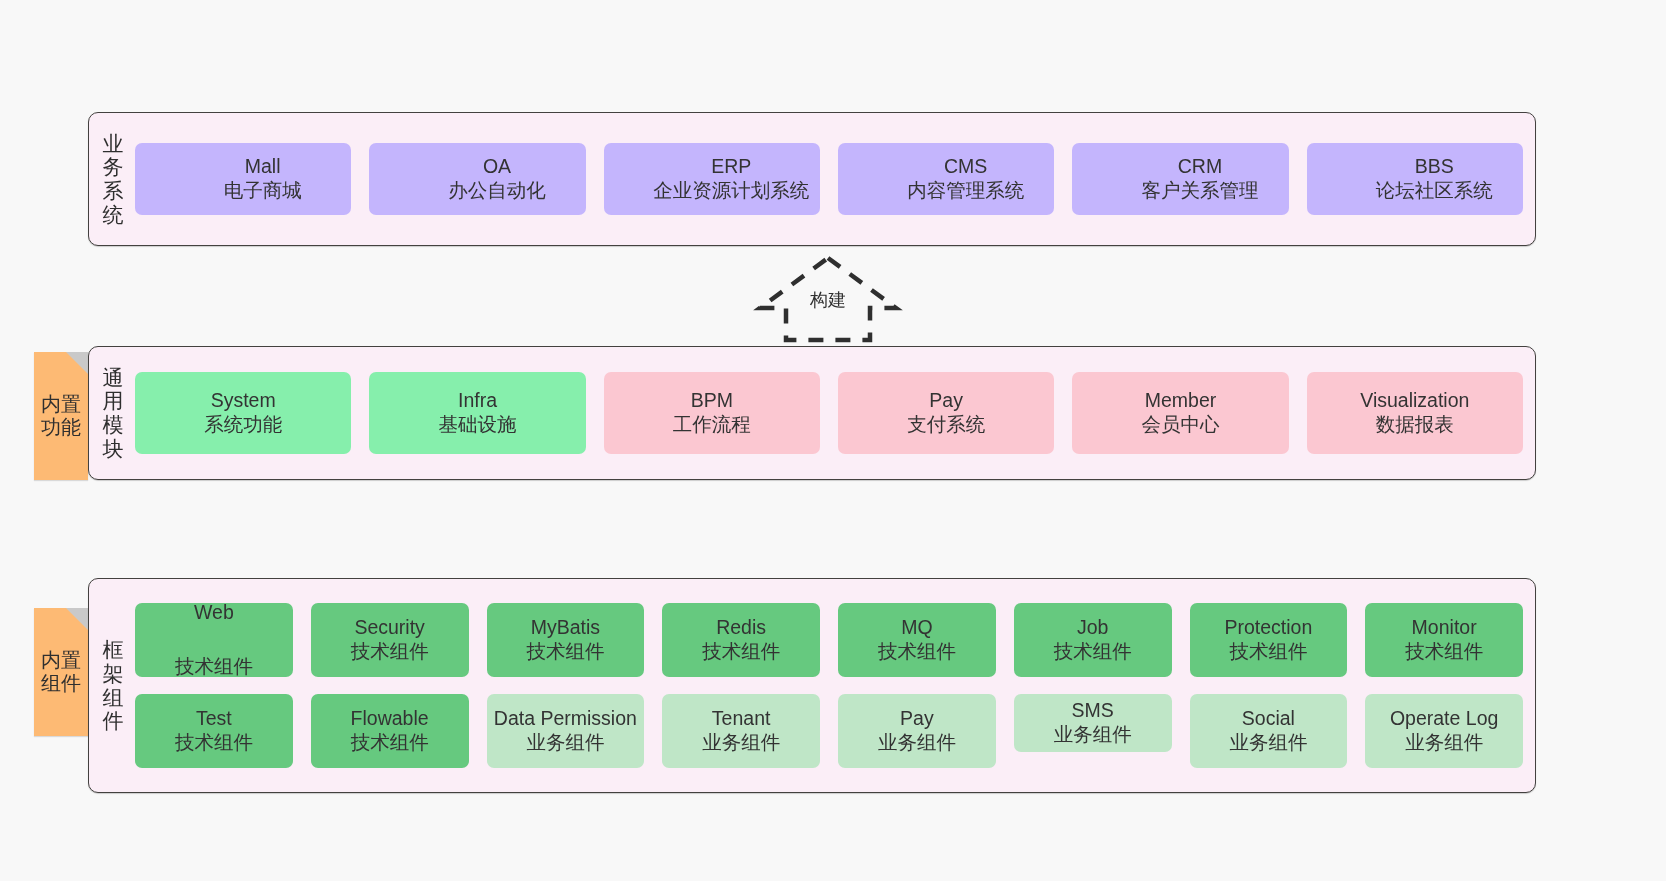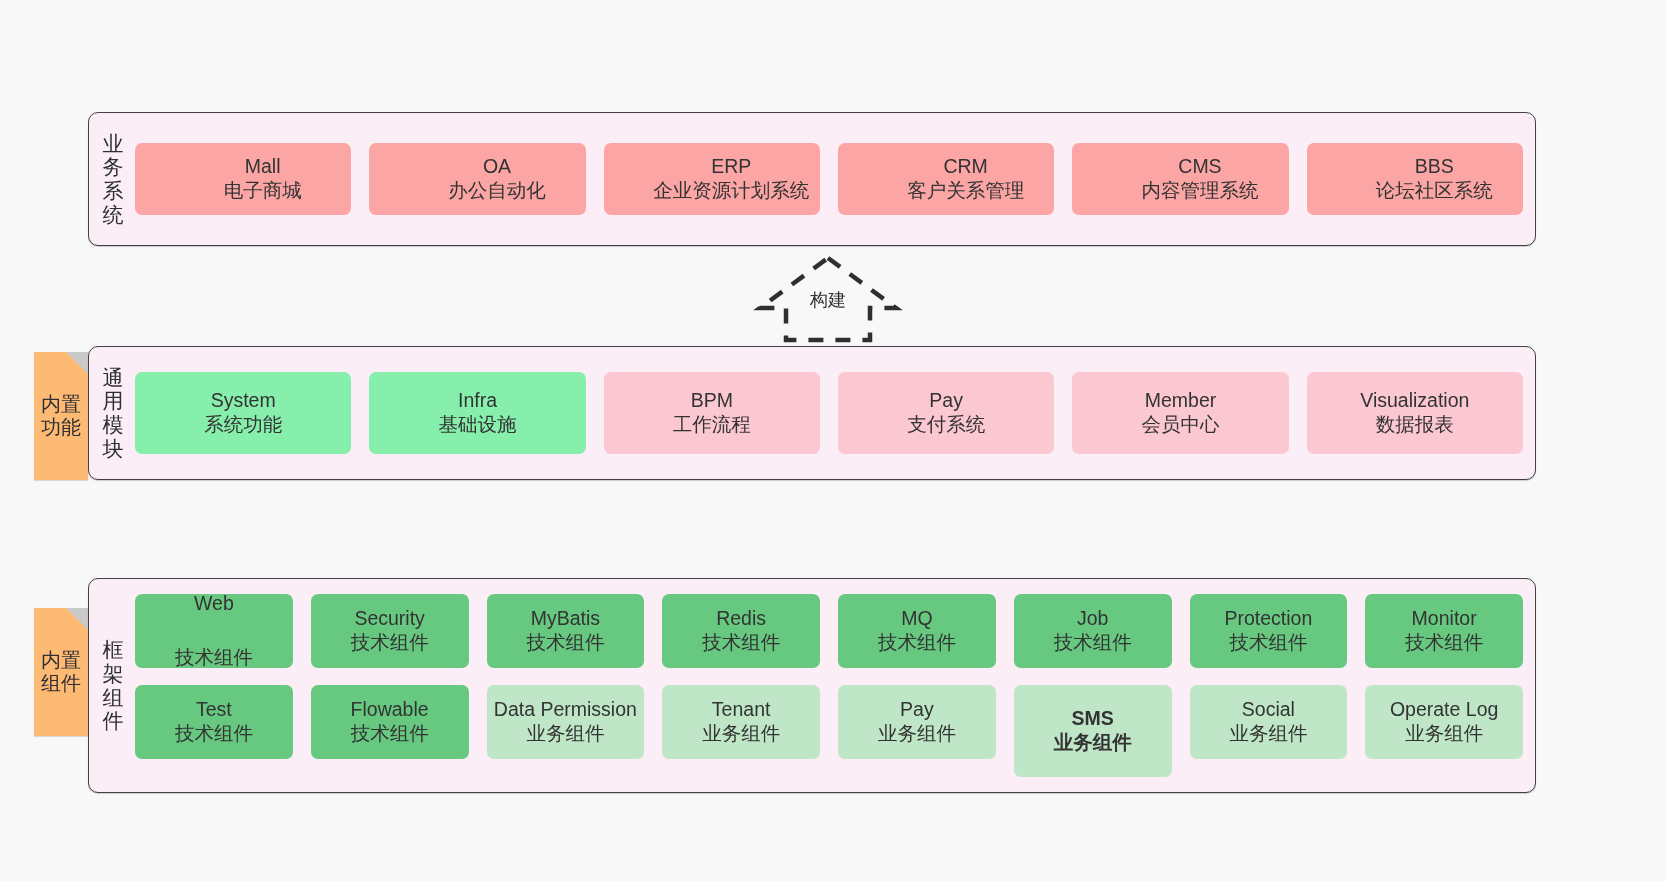--- a/index.html
+++ b/index.html
@@ -77,21 +77,21 @@
     font-size: 19.5px;
     line-height: 1.22;
     color: #333333;
     box-sizing: border-box;
     padding: 4px 5px;
     min-width: 0;
   }
   .card .t1 { display: block; white-space: normal; }
   .card .t2 { display: block; white-space: normal; }
 
-  .blue  { background: #fca5a5; padding-left: 44px; }
+  .blue  { background: #c4b5fd; padding-left: 44px; }
   .red   { background: #86efac; }
   .pink  { background: #fbc7d1; }
   .green { background: #66c97f; }
   .lgreen{ background: #bfe6c7; }
 
   
   .note {
     position: absolute;
     background: #fdba74;
     width: 54px;
@@ -150,26 +150,26 @@
         </div>
         <div class="card blue" style="height:72px;">
           <span class="t1">OA</span>
           <span class="t2">办公自动化</span>
         </div>
         <div class="card blue" style="height:72px;">
           <span class="t1">ERP</span>
           <span class="t2">企业资源计划系统</span>
         </div>
         <div class="card blue" style="height:72px;">
+          <span class="t1">CMS</span>
+          <span class="t2">内容管理系统</span>
+        </div>
+        <div class="card blue" style="height:72px;">
           <span class="t1">CRM</span>
           <span class="t2">客户关系管理</span>
-        </div>
-        <div class="card blue" style="height:72px;">
-          <span class="t1">CMS</span>
-          <span class="t2">内容管理系统</span>
         </div>
         <div class="card blue" style="height:72px;">
           <span class="t1">BBS</span>
           <span class="t2">论坛社区系统</span>
         </div>
       </div>
     </div>
   </div>
 
   <div class="arrow" style="left:753px; top:252px; width:150px; height:92px;">
@@ -275,21 +275,21 @@
           <span class="t2">业务组件</span>
         </div>
         <div class="card lgreen" style="height:74px;">
           <span class="t1">Tenant</span>
           <span class="t2">业务组件</span>
         </div>
         <div class="card lgreen" style="height:74px;">
           <span class="t1">Pay</span>
           <span class="t2">业务组件</span>
         </div>
-        <div class="card lgreen" style="height:92px;font-weight:bold;">
+        <div class="card lgreen" style="height:58px;">
           <span class="t1">SMS</span>
           <span class="t2">业务组件</span>
         </div>
         <div class="card lgreen" style="height:74px;">
           <span class="t1">Social</span>
           <span class="t2">业务组件</span>
         </div>
         <div class="card lgreen" style="height:74px;">
           <span class="t1">Operate Log</span>
           <span class="t2">业务组件</span>

